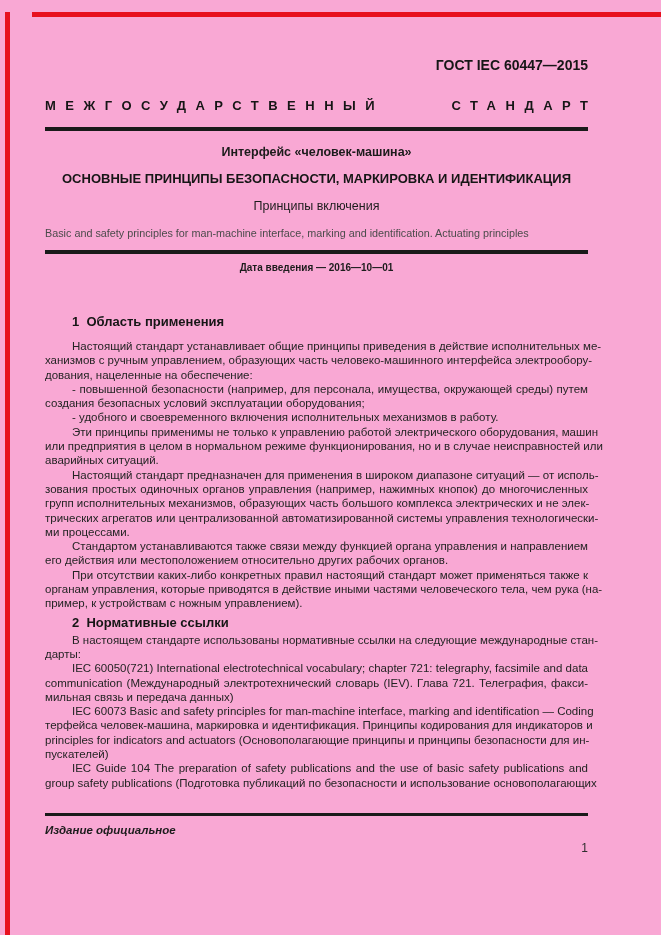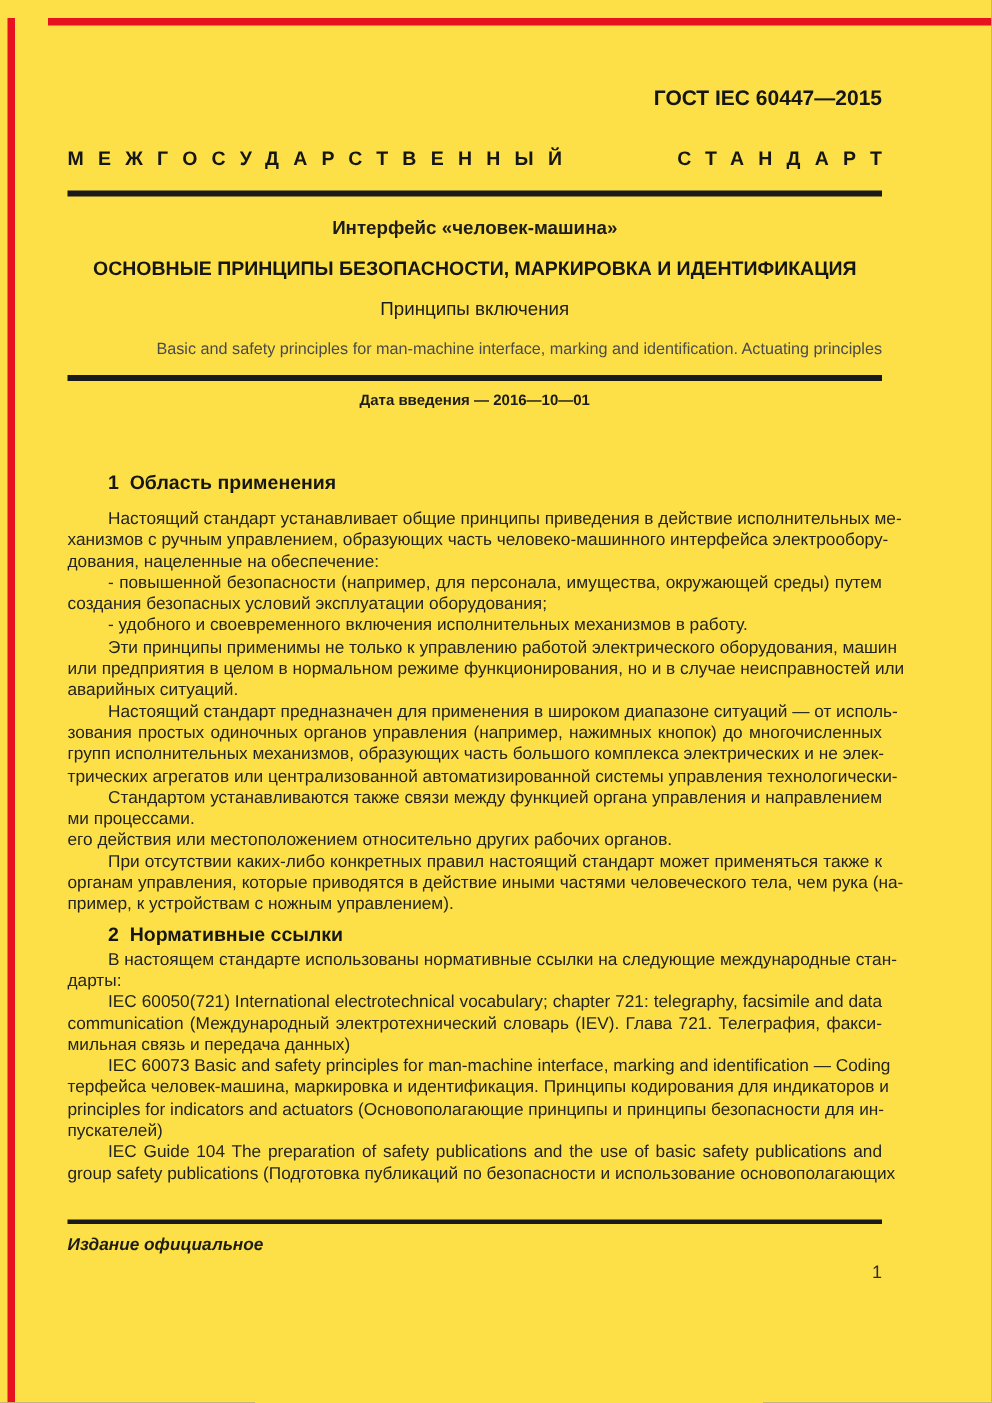--- a/index.html
+++ b/index.html
@@ -1,20 +1,20 @@
 <!DOCTYPE html>
 <html lang="ru"><head>
 <meta charset="utf-8">
 <style>
   html,body { margin:0; padding:0; background:#9a9a9a; }
   .page {
     position:relative;
     width:661px; height:935px;
     margin:0 auto;
-    background:#fde047;
+    background:#f9a8d4;
     font-family:"Liberation Sans","DejaVu Sans",sans-serif;
     color:#242424;
     overflow:hidden;
   }
   
   .red-left  { position:absolute; left:5px;  top:12px; width:5px;  height:923px; background:#e8111f; }
   .red-top   { position:absolute; left:32px; top:12px; width:629px; height:5px;  background:#e8111f; }
 
   .content { position:absolute; left:45px; top:0; width:543px; }
 
@@ -30,21 +30,21 @@
   }
   .std-type span { letter-spacing:9.5px; margin-right:-9.5px; white-space:nowrap; }
 
   .rule { height:4px; background:#1a1a1a; }
   .rule-1 { margin-top:14px; }
   .rule-2 { margin-top:10px; }
 
   .title-subject  { margin-top:14px; text-align:center; font-size:12.5px; font-weight:bold; line-height:15px; color:#1c1c1c; white-space:nowrap; }
   .title-main     { margin-top:11px; text-align:center; font-size:13px;   font-weight:bold; line-height:16px; color:#161616; white-space:nowrap; }
   .title-subtitle { margin-top:12px; text-align:center; font-size:12.5px; font-weight:normal; line-height:15px; color:#1c1c1c; white-space:nowrap; }
-  .title-english  { margin-top:12px; text-align:right; font-size:10.8px; font-weight:normal; line-height:14px; color:#4b4b4b; white-space:nowrap; }
+  .title-english  { margin-top:12px; text-align:left; font-size:10.8px; font-weight:normal; line-height:14px; color:#4b4b4b; white-space:nowrap; }
 
   .effective-date {
     margin-top:6px;
     text-align:center; font-size:10px; font-weight:bold; line-height:15px;
     color:#1c1c1c; white-space:nowrap;
   }
 
   .section-heading {
     font-size:13px; font-weight:bold; line-height:16px; color:#161616;
     padding-left:27px; white-space:pre;
@@ -103,22 +103,22 @@
         <div class="tline first">- повышенной безопасности (например, для персонала, имущества, окружающей среды) путем</div>
         <div class="tline last">создания безопасных условий эксплуатации оборудования;</div>
         <div class="tline first last">- удобного и своевременного включения исполнительных механизмов в работу.</div>
         <div class="tline first">Эти принципы применимы не только к управлению работой электрического оборудования, машин</div>
         <div class="tline">или предприятия в целом в нормальном режиме функционирования, но и в случае неисправностей или</div>
         <div class="tline last">аварийных ситуаций.</div>
         <div class="tline first">Настоящий стандарт предназначен для применения в широком диапазоне ситуаций — от исполь-</div>
         <div class="tline">зования простых одиночных органов управления (например, нажимных кнопок) до многочисленных</div>
         <div class="tline">групп исполнительных механизмов, образующих часть большого комплекса электрических и не элек-</div>
         <div class="tline">трических агрегатов или централизованной автоматизированной системы управления технологически-</div>
+        <div class="tline last">ми процессами.</div>
         <div class="tline first">Стандартом устанавливаются также связи между функцией органа управления и направлением</div>
-        <div class="tline last">ми процессами.</div>
         <div class="tline last">его действия или местоположением относительно других рабочих органов.</div>
         <div class="tline first">При отсутствии каких-либо конкретных правил настоящий стандарт может применяться также к</div>
         <div class="tline">органам управления, которые приводятся в действие иными частями человеческого тела, чем рука (на-</div>
         <div class="tline last">пример, к устройствам с ножным управлением).</div>
       </div>
 
     <div class="section-heading h2">2  Нормативные ссылки</div>
     <div class="paragraphs second">
         <div class="tline first">В настоящем стандарте использованы нормативные ссылки на следующие международные стан-</div>
         <div class="tline last">дарты:</div>

